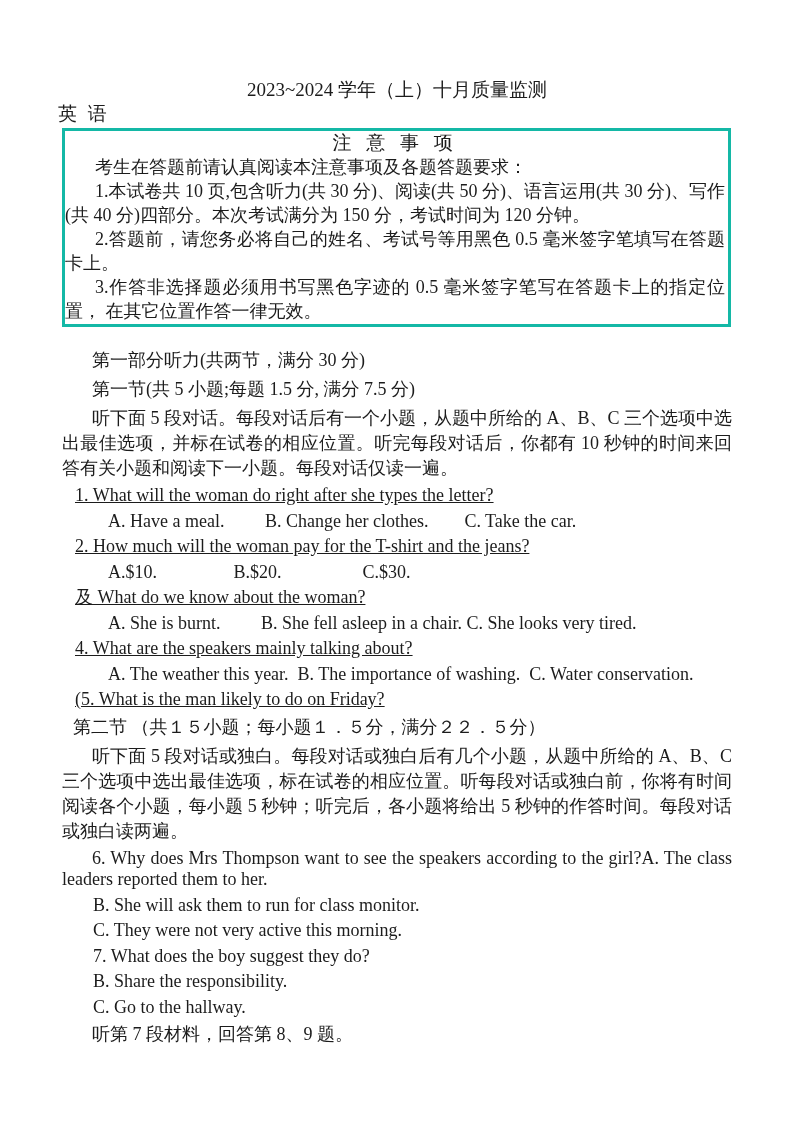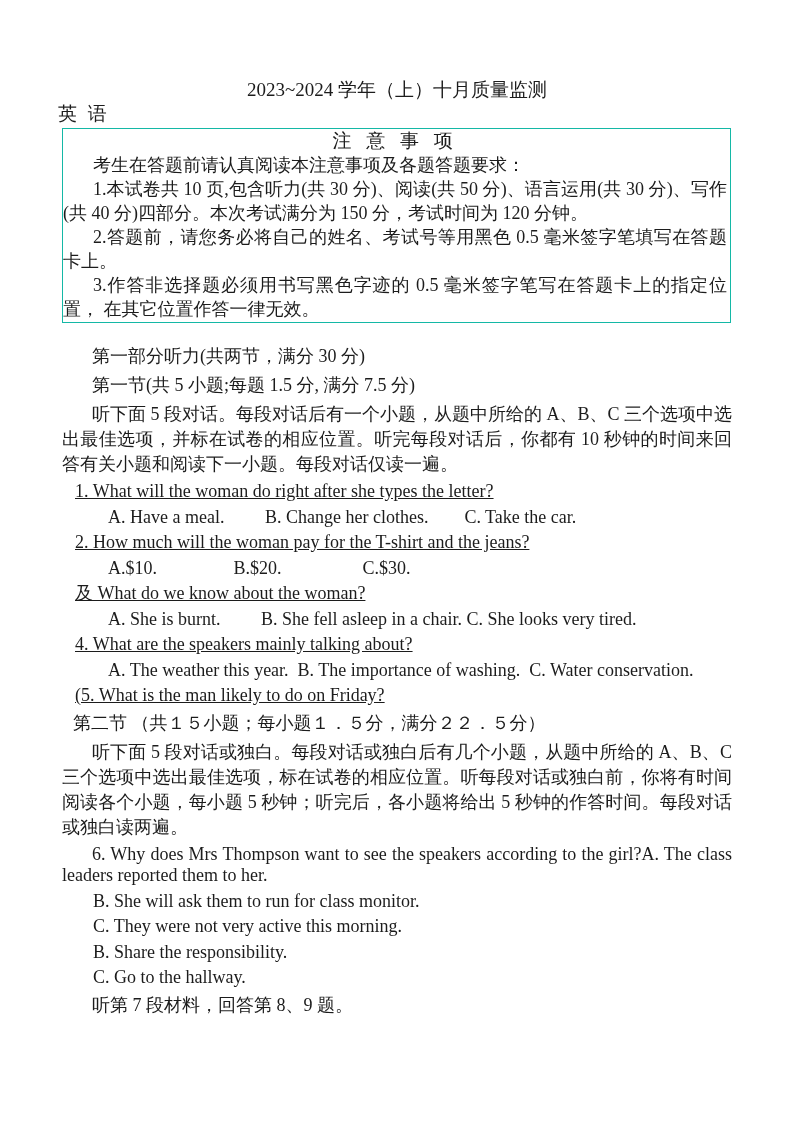--- a/index.html
+++ b/index.html
@@ -21,21 +21,21 @@
     line-height: 24px;
     white-space: nowrap;
   }
   .subject {
     text-align: left;
     font-size: 19px;
     line-height: 24px;
     letter-spacing: 3px;
   }
   .notice {
-    border: 1px solid #14b8a6;
+    border: 3px solid #14b8a6;
     margin: 2px 5px 0 4px;
     padding: 0 3px 1px 0;
   }
   .notice-heading {
     text-align: center;
     font-size: 19px;
     line-height: 24px;
     letter-spacing: 5px;
   }
   .notice p {
@@ -83,18 +83,19 @@
     <div class="en q">及 What do we know about the woman?</div>
     <div class="en opt">A. She is burnt.         B. She fell asleep in a chair. C. She looks very tired.</div>
     <div class="en q">4. What are the speakers mainly talking about?</div>
     <div class="en opt">A. The weather this year.  B. The importance of washing.  C. Water conservation.</div>
     <div class="en q">(5. What is the man likely to do on Friday?</div>
     <div class="cn sec">第二节 （共１５小题；每小题１．５分，满分２２．５分）</div>
     <div class="cn ind just">听下面 5 段对话或独白。每段对话或独白后有几个小题，从题中所给的 A、B、C 三个选项中选出最佳选项，标在试卷的相应位置。听每段对话或独白前，你将有时间阅读各个小题，每小题 5 秒钟；听完后，各小题将给出 5 秒钟的作答时间。每段对话或独白读两遍。</div>
     <div class="en ind just">6. Why does Mrs Thompson want to see the speakers according to the girl?A. The class leaders reported them to her.</div>
     <div class="en sub">B. She will ask them to run for class monitor.</div>
     <div class="en sub">C. They were not very active this morning.</div>
+    <div class="en sub">7. What does the boy suggest they do?</div>
     <div class="en sub">B. Share the responsibility.</div>
     <div class="en sub">C. Go to the hallway.</div>
     <div class="cn ind">听第 7 段材料，回答第 8、9 题。</div>
   </div>
 
 </div>
 
 </body></html>

